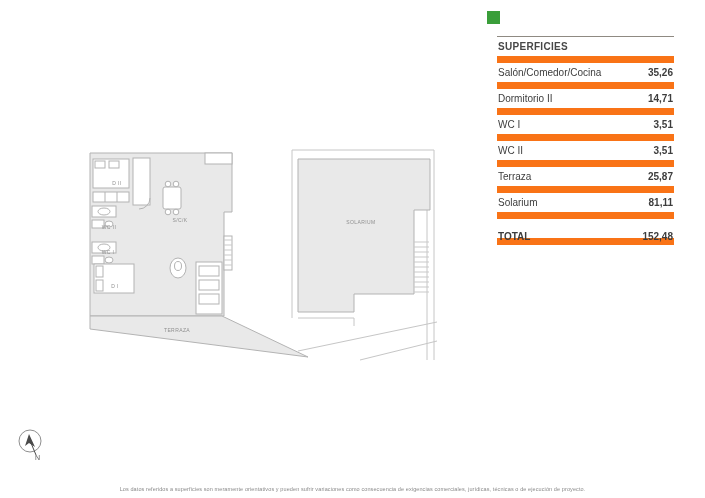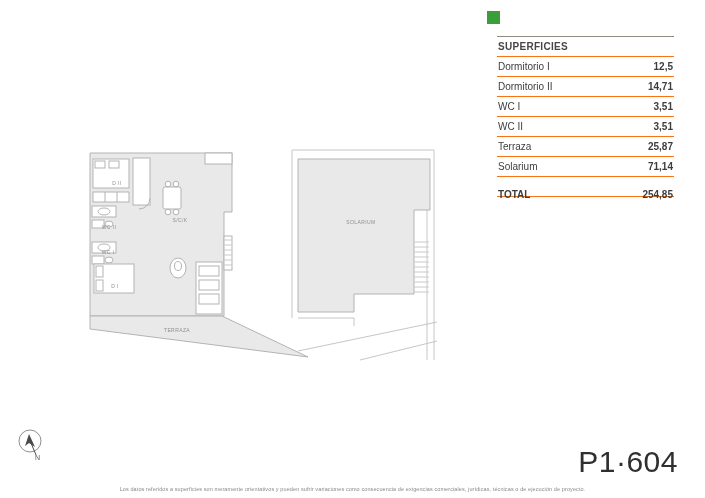--- a/index.html
+++ b/index.html
@@ -9,21 +9,21 @@
   
   #plan-svg{position:absolute;left:0;top:0;width:705px;height:498px;}
 
   .room-label{position:absolute;transform:translate(-50%,-50%);
               font-size:5px;letter-spacing:.4px;color:#8f8f8f;white-space:nowrap;}
 
   
   #surfaces{position:absolute;left:497px;top:36px;width:177px;
             border-top:1px solid #8f8a82;color:#3d3d3d;font-size:10px;}
   #surfaces .t-row{display:flex;align-items:center;justify-content:space-between;
-                   height:19px;border-bottom:1px solid #f97316;padding:0 1px;}
+                   height:19px;border-bottom:7px solid #f97316;padding:0 1px;}
   #surfaces .t-head{font-weight:700;letter-spacing:.3px;color:#474747;}
   #surfaces .t-label{font-weight:400;}
   #surfaces .t-value{font-weight:600;}
   #surfaces .t-total .t-label,#surfaces .t-total .t-value{font-weight:700;margin-top:16px;}
 
   
   #brand-square{position:absolute;left:487px;top:11px;width:13px;height:13px;
                 background:#3a9e3a;}
 
   
@@ -109,53 +109,52 @@
   <span class="room-label" style="left:177px;top:330px;">TERRAZA</span>
   <span class="room-label" style="left:361px;top:222px;">SOLARIUM</span>
 
   <div id="brand-square"></div>
 
   <div id="surfaces">
     <div class="t-row">
       <span class="t-head">SUPERFICIES</span>
     </div>
     <div class="t-row">
-      <span class="t-label">Dormitorio I</span>
-      <span class="t-value">12,5</span>
+      <span class="t-label">Salón/Comedor/Cocina</span>
+      <span class="t-value">35,26</span>
     </div>
     <div class="t-row">
       <span class="t-label">Dormitorio II</span>
       <span class="t-value">14,71</span>
     </div>
     <div class="t-row">
       <span class="t-label">WC I</span>
       <span class="t-value">3,51</span>
     </div>
     <div class="t-row">
       <span class="t-label">WC II</span>
       <span class="t-value">3,51</span>
     </div>
     <div class="t-row">
       <span class="t-label">Terraza</span>
       <span class="t-value">25,87</span>
     </div>
     <div class="t-row">
       <span class="t-label">Solarium</span>
-      <span class="t-value">71,14</span>
+      <span class="t-value">81,11</span>
     </div>
     <div class="t-row t-total">
       <span class="t-label">TOTAL</span>
-      <span class="t-value">254,85</span>
+      <span class="t-value">152,48</span>
     </div>
   </div>
 
   <svg id="compass" viewBox="0 0 32 38" xmlns="http://www.w3.org/2000/svg">
     <circle cx="15" cy="14" r="11" stroke="#8f8f8f" fill="none"></circle>
     <polygon points="14,7 20,20 14,16 10,19" fill="#4a4a4a"></polygon>
     <line x1="16" y1="16" x2="21" y2="28" stroke="#4a4a4a"></line>
     <text x="20" y="33" font-size="7" fill="#555" font-family="Liberation Sans, sans-serif">N</text>
   </svg>
 
-  <div id="unit-code">P1·604</div>
 
   <div id="disclaimer">Los datos referidos a superficies son meramente orientativos y pueden sufrir variaciones como consecuencia de exigencias comerciales, jurídicas, técnicas o de ejecución de proyecto.</div>
 
 </div>
 
 </body></html>

